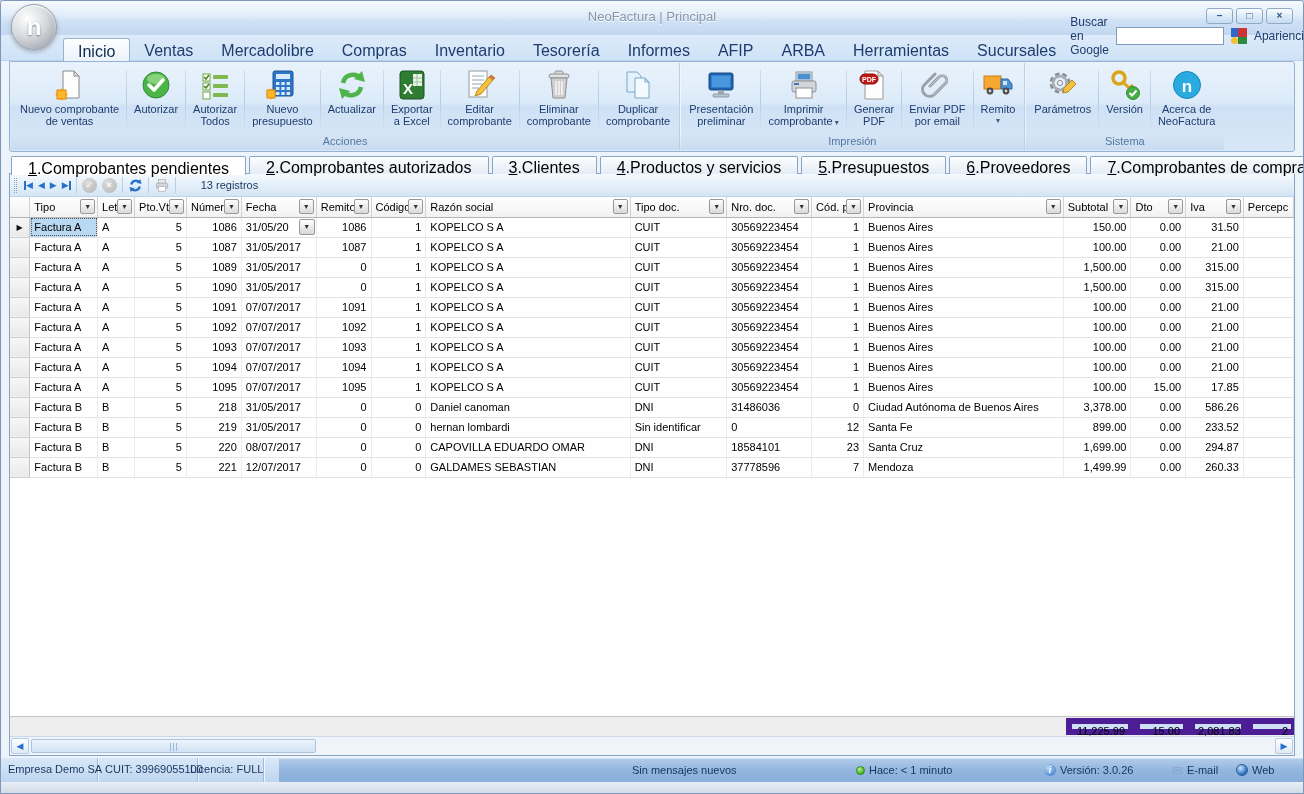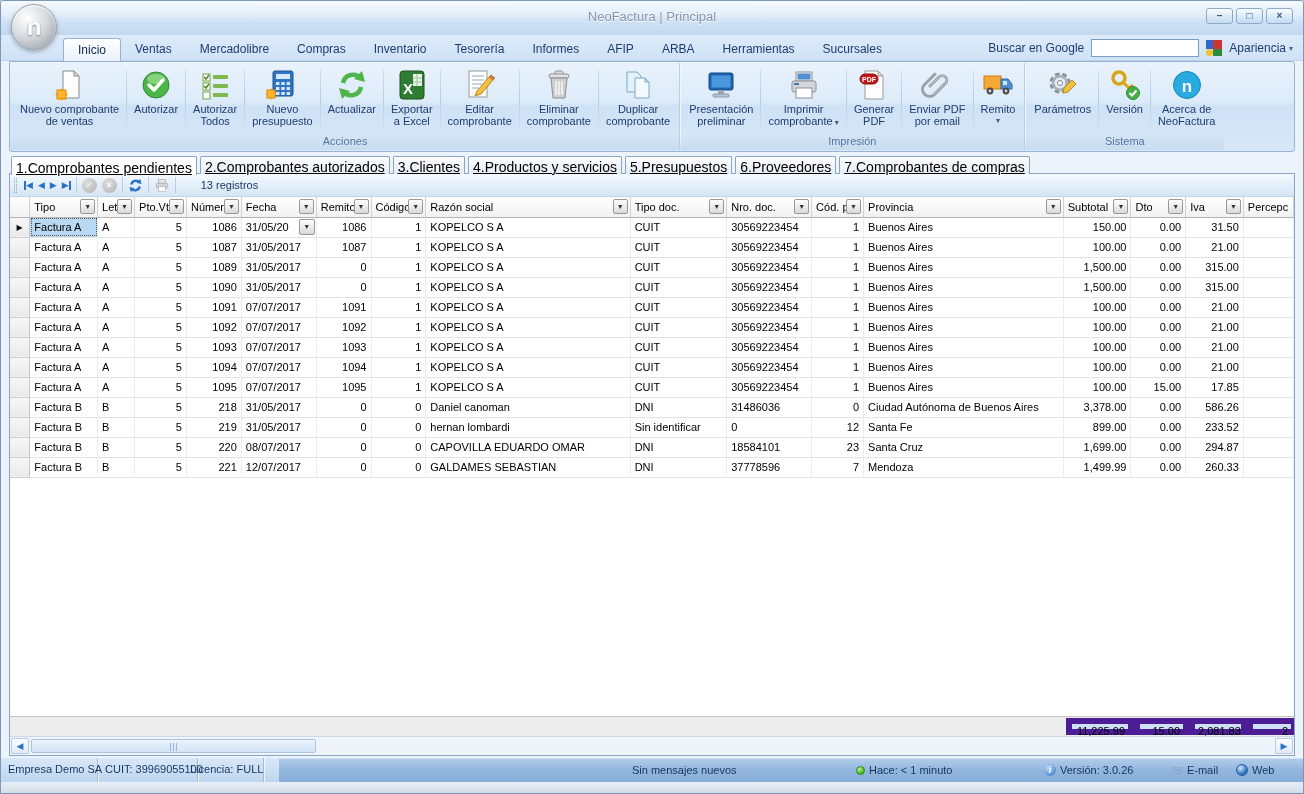--- a/index.html
+++ b/index.html
@@ -16,21 +16,21 @@
   
   #logo{position:absolute;top:3px;left:10px;width:46px;height:46px;border-radius:50%;z-index:30;
     background:radial-gradient(circle at 35% 30%,#ffffff,#d7dade 45%,#a7adb6 80%,#8d939d);
     border:1px solid #9aa1ab;box-shadow:0 2px 4px rgba(0,0,0,.25), inset 0 1px 2px #fff;
     color:#fff;font-weight:bold;font-size:24px;text-align:center;line-height:44px;text-shadow:0 1px 2px #7b828c;}
 
   
   #menubar{position:absolute;top:34px;left:0;right:0;height:26px;
     background:linear-gradient(#ddebfa,#cfe2f6);border-bottom:1px solid #bdd2ea;display:flex;align-items:flex-end;}
   #menu-tabs{display:flex;margin-left:62px;height:22px;}
-  .menu-tab{padding:4px 14px 3px;font-size:12px;color:#1e3c6e;cursor:default;white-space:nowrap;}
+  .menu-tab{padding:4px 14px 3px;font-size:16px;color:#1e3c6e;cursor:default;white-space:nowrap;}
   .menu-tab.active{background:linear-gradient(#ffffff,#f2f7fd 60%,#e9f2fb);border:1px solid #98b2d1;border-bottom:none;
     border-radius:3px 3px 0 0;margin-bottom:-1px;z-index:5;color:#10294e;}
   #menu-right{margin-left:auto;display:flex;align-items:center;gap:7px;padding:0 10px 3px 0;}
   #search-label{font-size:12px;color:#1e3c6e;}
   #search-input{width:108px;height:18px;border:1px solid #7f9db9;font-size:11px;padding:0 3px;background:#fff;}
   #google-icon{width:16px;height:16px;display:grid;grid-template-columns:7px 9px;grid-template-rows:9px 7px;cursor:pointer;}
   #google-icon i{display:block;}
   #google-icon .q1{background:#3366cc;}#google-icon .q2{background:#cc3333;}
   #google-icon .q3{background:#f1c232;border-radius:50%;}#google-icon .q4{background:#2e8b3d;}
   #appearance{font-size:12px;color:#1e3c6e;display:flex;align-items:center;gap:3px;cursor:default;}
@@ -47,22 +47,22 @@
     line-height:12px;text-align:center;border-radius:3px;cursor:default;white-space:nowrap;}
   .ric{height:36px;display:flex;align-items:center;justify-content:center;}
   .rlbl{display:flex;flex-direction:column;align-items:center;}
   .dda{font-size:8px;color:#3f5a7d;}
   .bsep{width:1px;margin:5px 1px;background:linear-gradient(#cddef1,#b5cce5,#cddef1);}
   .rgroup-label{text-align:center;font-size:11px;color:#56779e;padding:1px 6px 3px;
     background:linear-gradient(rgba(255,255,255,0),rgba(180,203,229,.45));}
 
   
   #tabstrip{position:absolute;top:155px;left:10px;display:flex;gap:3px;height:18px;z-index:6;}
-  .ptab{border:1px solid #8aa5c3;border-bottom:none;border-radius:2px 2px 0 0;font-size:14px;color:#000;
-    background:linear-gradient(#fdfefe,#e3ecf6);padding:2px 4px 0;cursor:default;white-space:nowrap;text-decoration:underline;}
+  .ptab{border:1px solid #8aa5c3;border-bottom:none;border-radius:2px 2px 0 0;font-size:16px;color:#000;
+    background:linear-gradient(#fdfefe,#e3ecf6);padding:2px 16px 0;cursor:default;white-space:nowrap;}
   .ptab.active{background:#fff;margin-bottom:-1px;padding-top:3px;z-index:7;}
 
   
   #panel{position:absolute;top:172px;left:8px;right:8px;height:583px;background:#fff;border:1px solid #8aa5c3;overflow:hidden;}
   #grid-toolbar{position:absolute;top:0;left:0;right:0;height:23px;display:flex;align-items:center;gap:5px;padding:0 4px;
     background:linear-gradient(#f4f9fd,#e2eef9 55%,#d5e5f5);border-bottom:1px solid #c0d4ea;}
   .grip{width:3px;height:15px;border-left:1px dotted #8aa5c3;border-right:1px dotted #8aa5c3;margin-right:2px;}
   .nav{color:#2a71c8;font-size:9px;display:flex;align-items:center;cursor:pointer;}
   .nav .bar{display:inline-block;width:2px;height:9px;background:#2a71c8;}
   .circ{width:15px;height:15px;border-radius:50%;background:radial-gradient(circle at 35% 30%,#dcdcdc,#b5b5b5);

